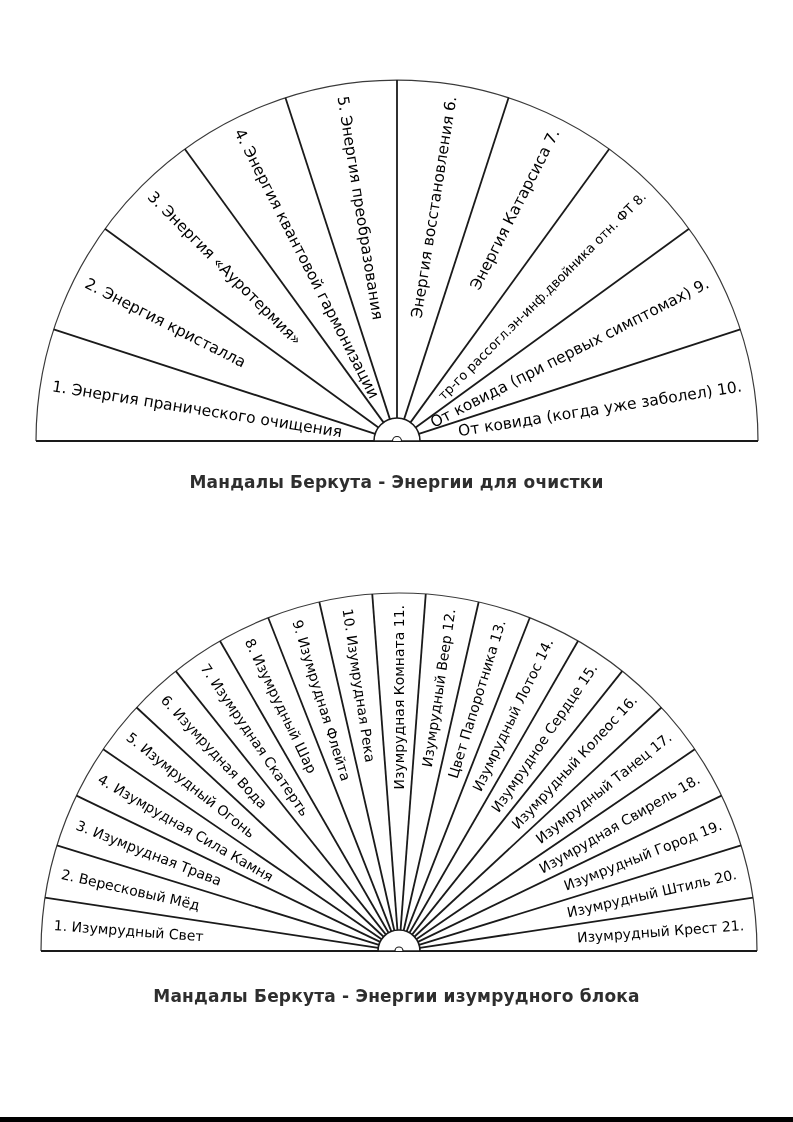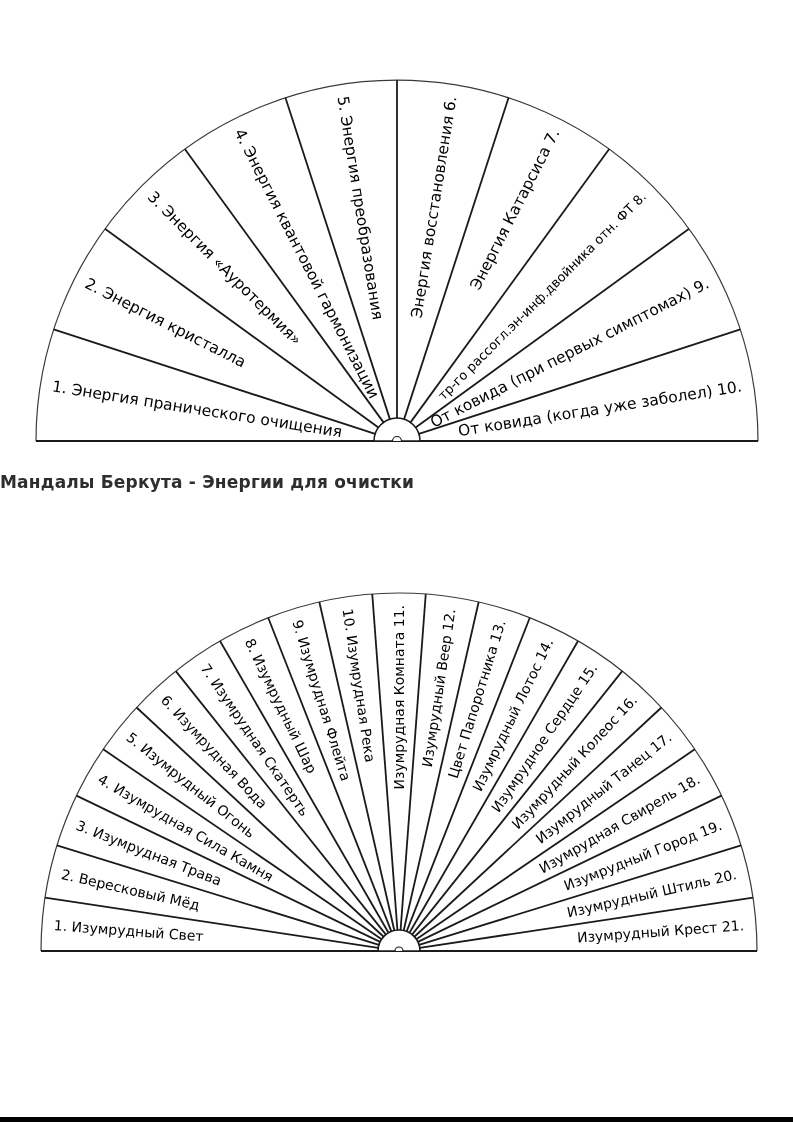--- a/index.html
+++ b/index.html
@@ -3,21 +3,21 @@
 <meta charset="utf-8">
 <style>
   html,body{margin:0;padding:0;background:#ffffff;}
   .page{
     position:relative;width:793px;height:1122px;background:#ffffff;overflow:hidden;
     font-family:"DejaVu Sans",sans-serif;
   }
   #fan-canvas{position:absolute;left:0;top:0;}
   #fan-canvas text{font-family:"DejaVu Sans",sans-serif;}
   .chart-title{
-    position:absolute;left:0;width:793px;
+    position:absolute;left:0;width:793px;text-align:center;
     font-weight:bold;font-size:17px;letter-spacing:0.2px;
   }
   .bottom-bar{position:absolute;left:0;bottom:0;width:793px;height:5px;}
 </style>
 </head>
 <body>
 
 <div class="page" style="background: rgb(255, 255, 255);">
 
   <svg id="fan-canvas" width="793" height="1122" viewBox="0 0 793 1122">
@@ -90,16 +90,17 @@
         <text x="669.51" y="735.27" transform="rotate(-38.571 669.51 735.27)" text-anchor="end" dominant-baseline="central" font-size="14" fill="#000000">Изумрудный Танец 17.</text>
         <text x="698.64" y="778.00" transform="rotate(-30.000 698.64 778.00)" text-anchor="end" dominant-baseline="central" font-size="14" fill="#000000">Изумрудная Свирель 18.</text>
         <text x="721.08" y="824.59" transform="rotate(-21.429 721.08 824.59)" text-anchor="end" dominant-baseline="central" font-size="14" fill="#000000">Изумрудный Город 19.</text>
         <text x="736.33" y="874.01" transform="rotate(-12.857 736.33 874.01)" text-anchor="end" dominant-baseline="central" font-size="14" fill="#000000">Изумрудный Штиль 20.</text>
         <text x="744.03" y="925.14" transform="rotate(-4.286 744.03 925.14)" text-anchor="end" dominant-baseline="central" font-size="14" fill="#000000">Изумрудный Крест 21.</text>
       </g>
     </svg>
 
   <div class="chart-title" style="top: 472px; color: rgb(46, 46, 46);">Мандалы Беркута - Энергии для очистки</div>
 
+  <div class="chart-title" style="top: 986px; color: rgb(46, 46, 46);">Мандалы Беркута - Энергии изумрудного блока</div>
 
   <div class="bottom-bar" style="background: rgb(0, 0, 0);"></div>
 
 </div>
 
 </body></html>

